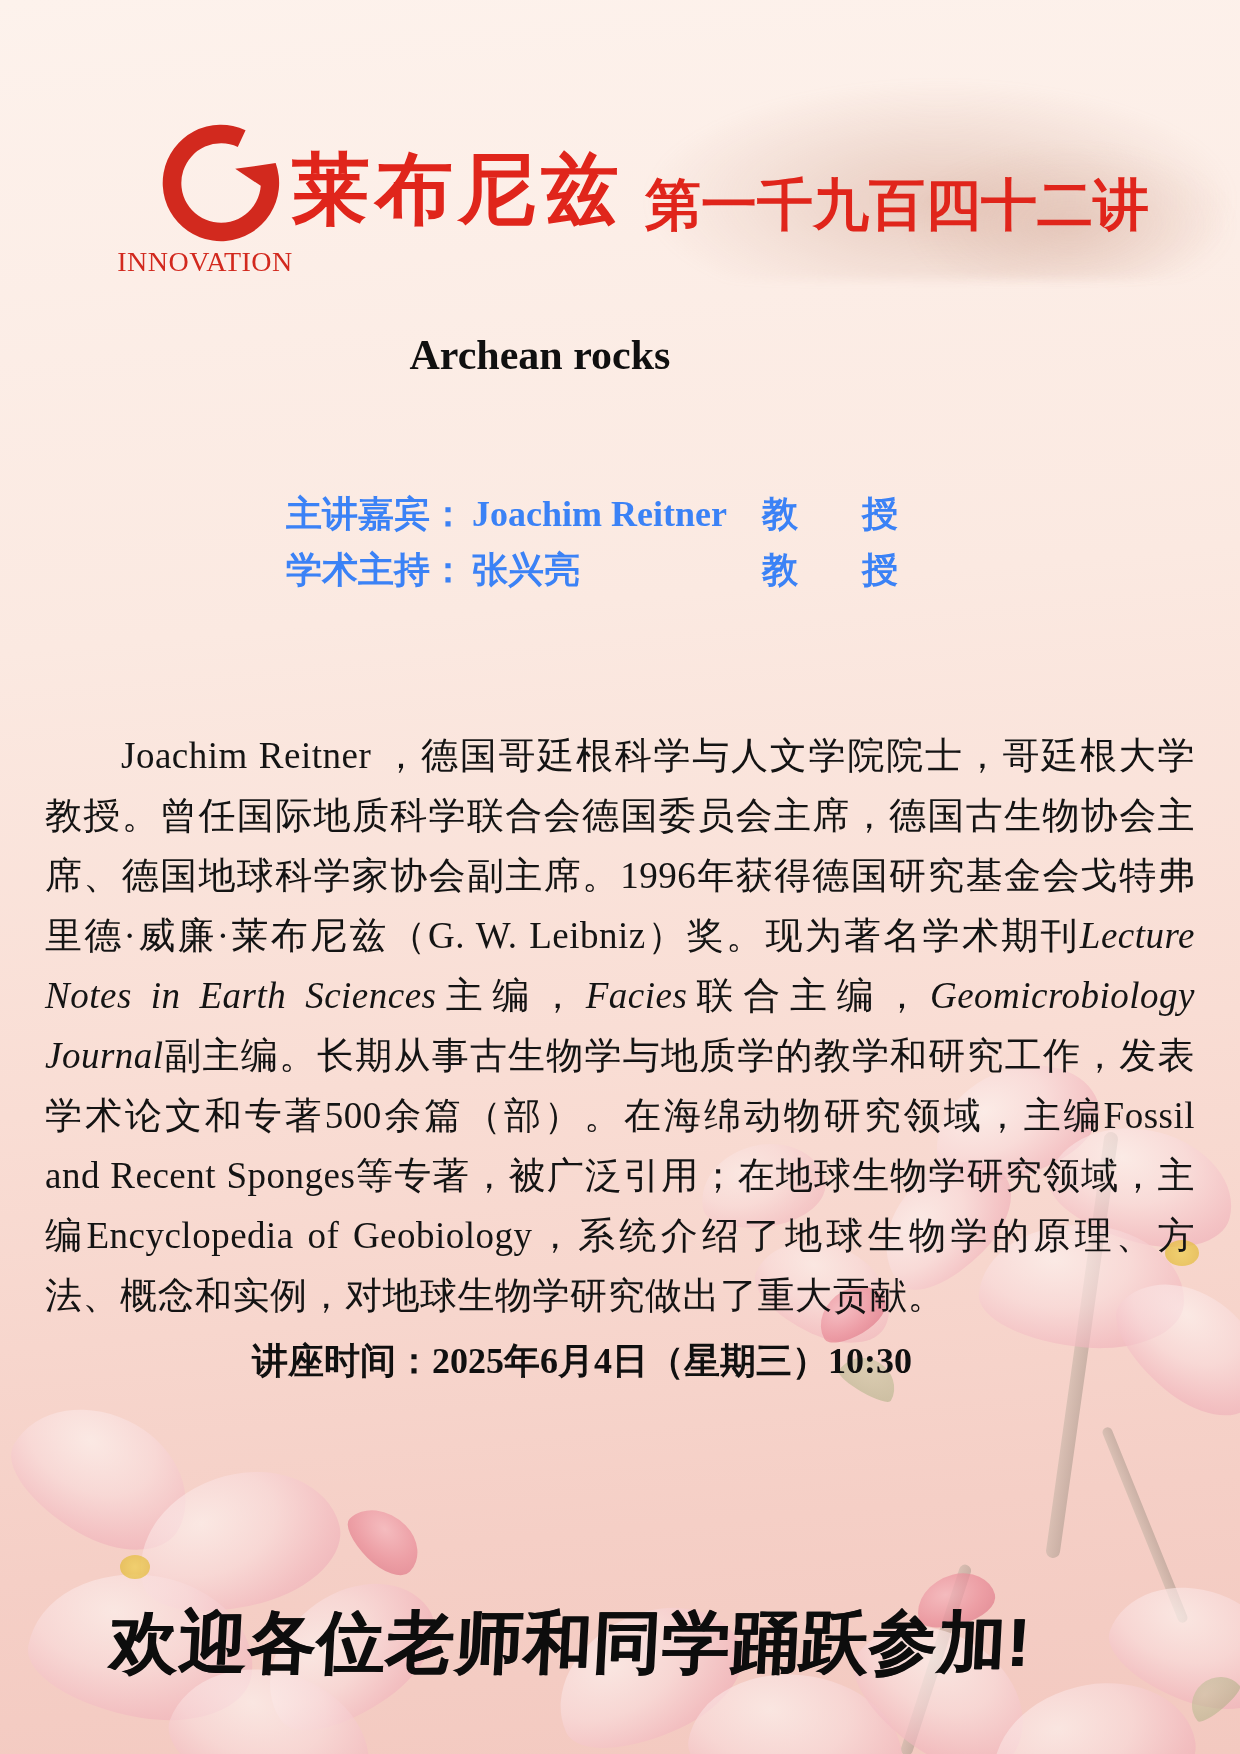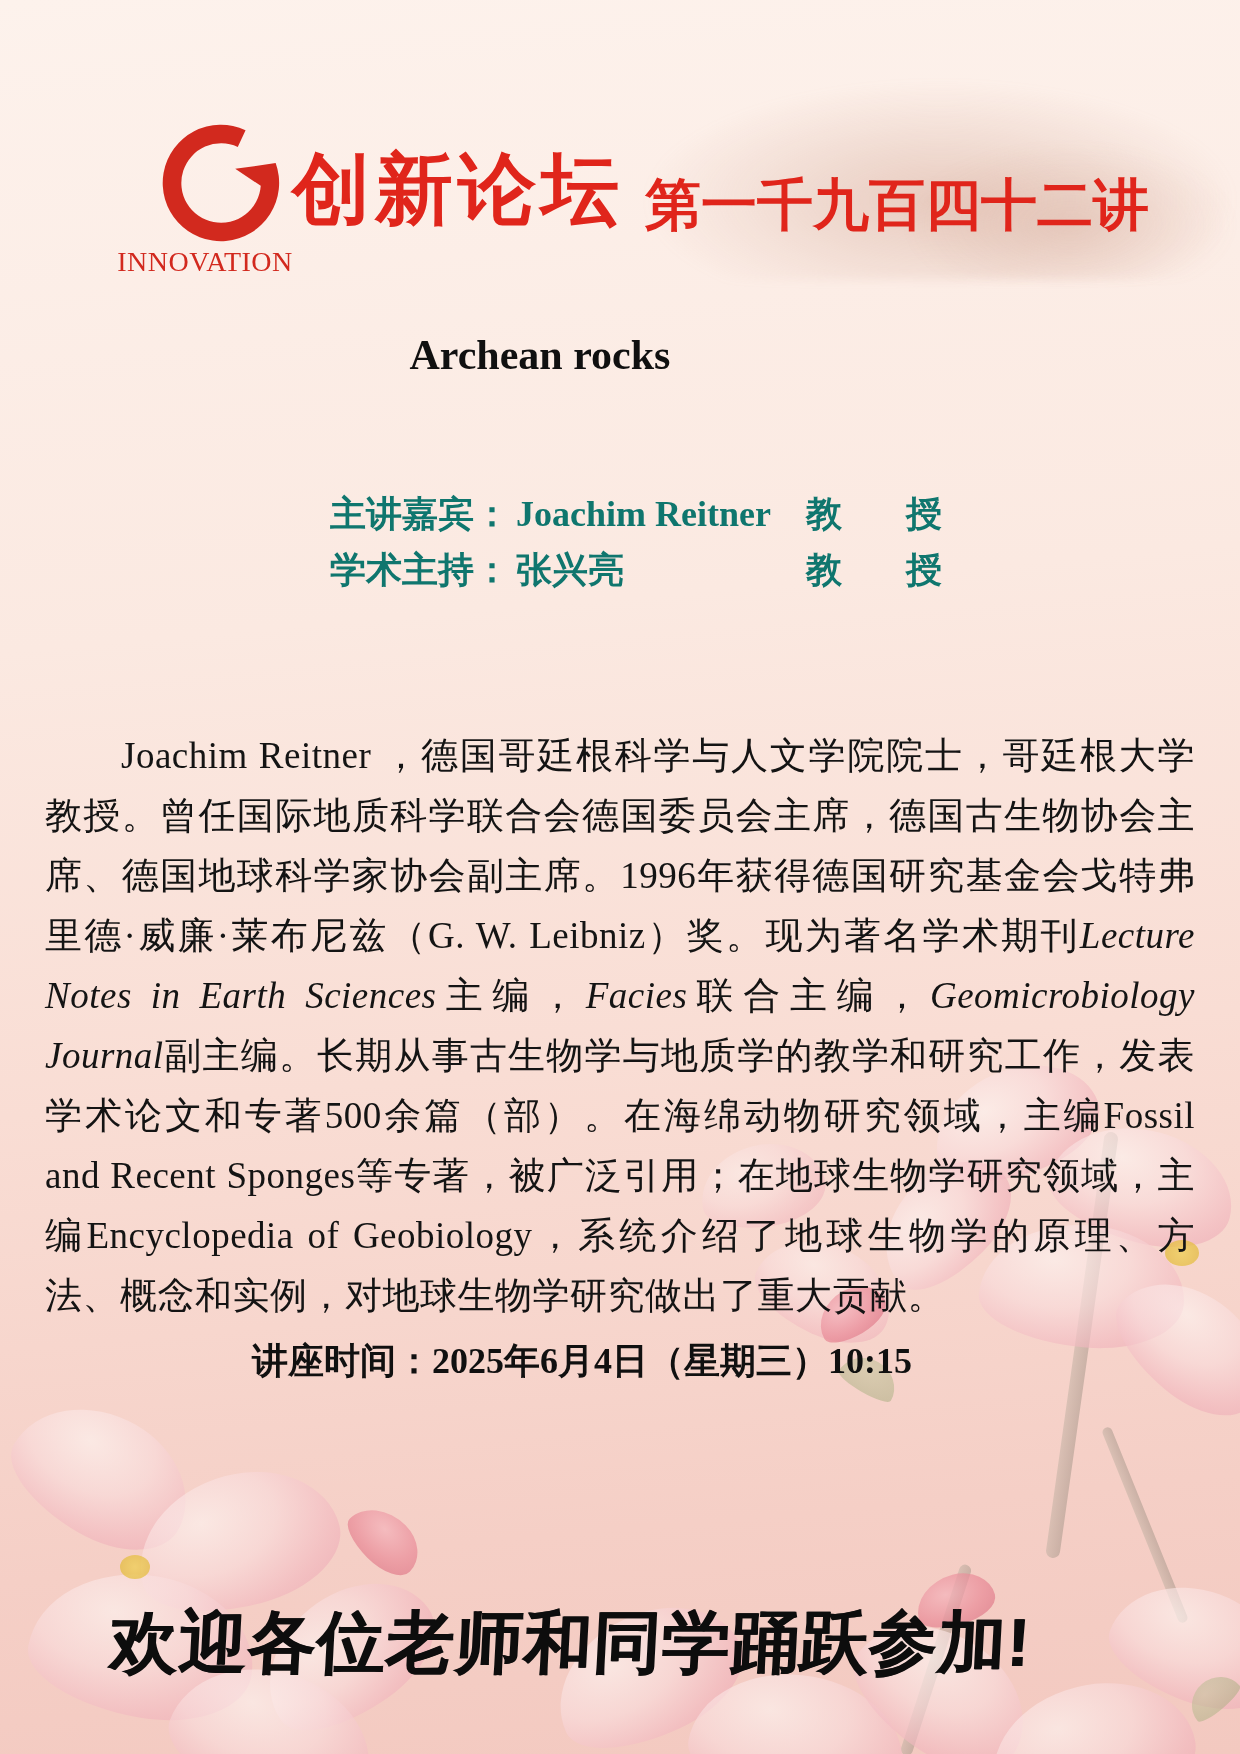--- a/index.html
+++ b/index.html
@@ -27,21 +27,21 @@
              color:#d2291e;white-space:nowrap;}
   .forum-title{position:absolute;left:292px;top:138px;z-index:2;font-weight:bold;
                font-size:78px;letter-spacing:5px;color:#e0251b;white-space:nowrap;}
   .lecture-no{position:absolute;left:645px;top:168px;z-index:2;font-weight:bold;
               font-size:56px;color:#e0251b;white-space:nowrap;}
   
   .main-title{position:absolute;left:0;top:330px;width:1080px;z-index:2;text-align:center;
               font-family:"Liberation Serif",serif;font-weight:bold;font-size:42px;
               line-height:50px;color:#101010;}
   
-  .speakers{position:absolute;left:286px;top:486px;z-index:2;font-size:36px;font-weight:bold;color:#0f766e;margin-left:44px;}
+  .speakers{position:absolute;left:286px;top:486px;z-index:2;font-size:36px;font-weight:bold;color:#3b82f6;}
   .sp-line{position:relative;height:56px;line-height:56px;white-space:nowrap;}
   .sp-name-en{font-family:"Liberation Serif",serif;margin-left:6px;}
   .sp-name-cn{margin-left:6px;}
   .prof1{position:absolute;left:476px;top:0;}
   .prof2{position:absolute;left:576px;top:0;}
   
   .bio{position:absolute;left:45px;top:726px;width:1150px;z-index:2;
        font-family:"Liberation Serif",serif;font-size:37px;line-height:60px;
        letter-spacing:.5px;color:#141414;text-align:justify;}
   .bio p{margin:0;text-indent:76px;}
@@ -92,21 +92,21 @@
   <div class="petal" style="left:990px;top:1685px;width:205px;height:128px;transform:rotate(-10deg);"></div>
   <div class="petal" style="left:1110px;top:1590px;width:175px;height:112px;transform:rotate(20deg);"></div>
   <div class="bud" style="left:915px;top:1575px;width:80px;height:50px;transform:rotate(-15deg);"></div>
   <div class="leaf" style="left:1185px;top:1680px;width:55px;height:32px;transform:rotate(-40deg);"></div>
 </div>
 
 <svg class="logo-svg" viewBox="0 0 100 100">
   <path d="M67.3,12.8 A41,41 0 1 0 88.5,36 L60,40 L78,52 A28,28 0 1 1 61.8,24.6 Z" fill="#d2291e"></path>
 </svg>
 <div class="logo-word">INNOVATION</div>
-<div class="forum-title">创新论坛</div>
+<div class="forum-title">莱布尼兹</div>
 <div class="lecture-no">第一千九百四十二讲</div>
 
 <div class="main-title">
   <div>Archean rocks</div>
 </div>
 
 <div class="speakers">
   <div class="sp-line">
     <span>主讲嘉宾：</span><span class="sp-name-en">Joachim Reitner</span>
     <span class="prof1">教</span>
@@ -118,17 +118,17 @@
     <span class="prof2">授</span>
   </div>
 </div>
 
 <div class="bio">
   <p><span>Joachim Reitner ，德国哥廷根科学与人文学院院士，哥廷根大学教授。曾任国际地质科学联合会德国委员会主席，德国古生物协会主席、德国地球科学家协会副主席。1996年获得德国研究基金会戈特弗里德·威廉·莱布尼兹（G. W. Leibniz）奖。现为著名学术期刊</span><span class="it">Lecture Notes in Earth Sciences</span><span>主编，</span><span class="it">Facies</span><span>联合主编，</span><span class="it">Geomicrobiology Journal</span><span>副主编。长期从事古生物学与地质学的教学和研究工作，发表学术论文和专著500余篇（部）。在海绵动物研究领域，主编Fossil and Recent Sponges等专著，被广泛引用；在地球生物学研究领域，主编Encyclopedia of Geobiology，系统介绍了地球生物学的原理、方法、概念和实例，对地球生物学研究做出了重大贡献。</span></p>
 </div>
 
 <div class="details">
   <div class="dt-line">
-    <span>讲座时间：</span><span class="dt-serif">2025年6月4日（星期三）10:15</span>
+    <span>讲座时间：</span><span class="dt-serif">2025年6月4日（星期三）10:30</span>
   </div>
 </div>
 
 <div class="welcome">欢迎各位老师和同学踊跃参加!</div>
 
 </body></html>

